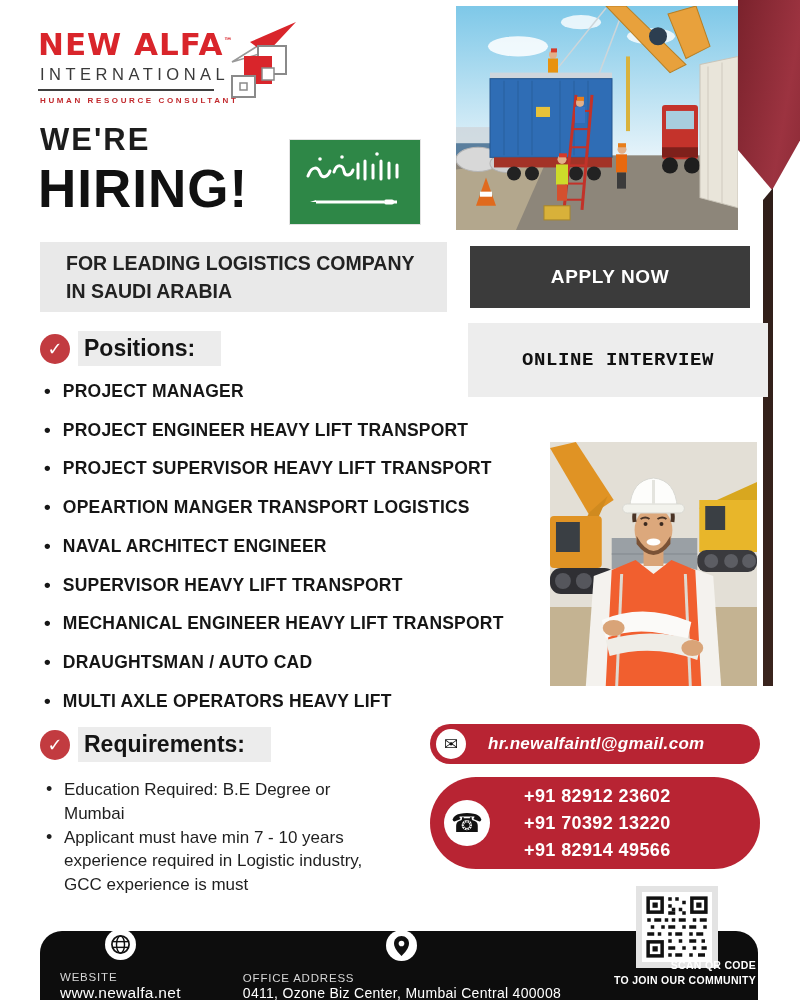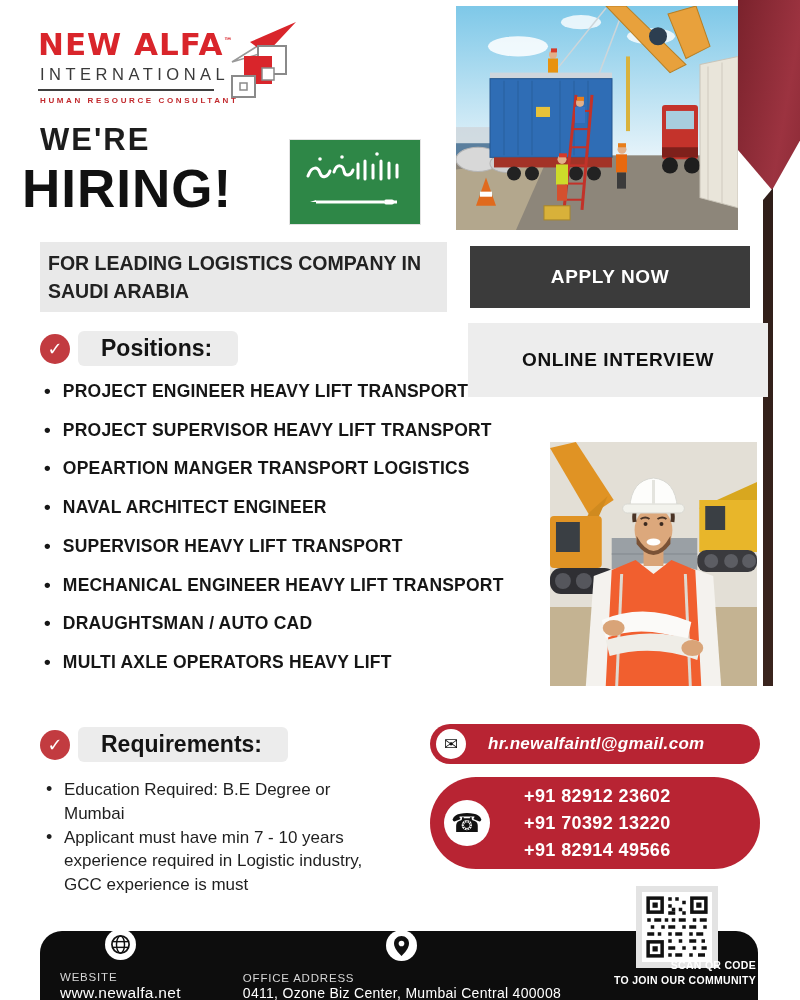--- a/index.html
+++ b/index.html
@@ -16,42 +16,42 @@
   
   .logo { position:absolute; left:38px; top:26px; width:230px; }
   .logo-name { font-size:31px; font-weight:800; color:#d9252b; letter-spacing:1px; font-family:"DejaVu Sans",sans-serif; }
   .logo-name sup { font-size:9px; color:#d9252b; letter-spacing:0; }
   .logo-sub { font-size:16.5px; color:#3a3a3a; letter-spacing:4.5px; font-weight:400; padding:3px 0 5px 2px; border-bottom:2px solid #3f3f3f; width:176px; }
   .logo-tag { font-size:8px; color:#c2292d; letter-spacing:2.6px; font-weight:700; padding:5px 0 0 2px; }
   .logo-mark { position:absolute; left:168px; top:-6px; }
 
   
   .were { position:absolute; left:40px; top:122px; font-size:31px; font-weight:600; letter-spacing:2px; color:#1d1d1d; }
-  .hiring { position:absolute; left:22px; top:158px; font-size:53px; font-weight:800; letter-spacing:1px; color:#111; }
+  .hiring { position:absolute; left:38px; top:158px; font-size:53px; font-weight:800; letter-spacing:1px; color:#111; }
   .flag { position:absolute; left:290px; top:140px; width:130px; height:84px; box-shadow:0 0 0 1px #e2e2e2; }
   .subtitle-band { position:absolute; left:40px; top:242px; width:407px; height:70px; background:#e9e9e9;
-    display:flex; align-items:center; padding:8px 8px; font-size:19.5px; font-weight:700; color:#222; line-height:1.45; }
+    display:flex; align-items:center; padding:8px 26px; font-size:19.5px; font-weight:700; color:#222; line-height:1.45; }
 
   
   .photo-top { position:absolute; left:456px; top:6px; width:282px; height:224px; }
   .photo-worker { position:absolute; left:550px; top:442px; width:207px; height:244px; }
   .photo-top svg, .photo-worker svg { width:100%; height:100%; display:block; }
 
   
   .btn { position:absolute; display:flex; align-items:center; justify-content:center;
     font-weight:700; font-size:19px; letter-spacing:.6px; cursor:pointer; }
   .btn-apply { left:470px; top:246px; width:280px; height:62px; background:#3b3b3b; color:#fff; }
-  .btn-interview { left:468px; top:323px; width:300px; height:74px; background:#ededed; color:#111; }
+  .btn-interview { left:468px; top:323px; width:300px; height:74px; background:#ededed; color:#111;font-family:Liberation Mono, monospace; }
 
   
   .section-head { position:absolute; display:flex; align-items:center; gap:8px; }
   .check-icon { width:30px; height:30px; border-radius:50%; background:#c23b40; color:#fff;
     display:flex; align-items:center; justify-content:center; font-size:18px; font-weight:700;
     font-family:"DejaVu Sans",sans-serif; flex:0 0 auto; }
-  .section-title { font-size:23px; font-weight:800; color:#141414; background:#ececec; padding:4px 26px 4px 23px;border-radius:6px; }
+  .section-title { font-size:23px; font-weight:800; color:#141414; background:#ececec; padding:4px 26px 4px 6px; }
   .head-positions { left:40px; top:331px; }
   .head-requirements { left:40px; top:727px; }
 
   .positions-list { position:absolute; left:44px; top:372px; list-style:none; }
   .positions-list li { font-size:17.5px; font-weight:700; color:#161616; line-height:38.7px; letter-spacing:.2px; white-space:nowrap; }
   .positions-list li::before { content:"•"; margin-right:12px; font-size:19px; }
 
   .req-list { position:absolute; left:46px; top:778px; width:322px; list-style:none; }
   .req-list li { font-size:17px; font-weight:400; color:#1f1f1f; line-height:23.8px; padding-left:18px; position:relative; }
   .req-list li::before { content:"•"; position:absolute; left:0; top:0; font-size:18px; }
@@ -221,20 +221,21 @@
   </div>
 
   <div class="btn btn-apply">APPLY NOW</div>
   <div class="btn btn-interview">ONLINE INTERVIEW</div>
 
   <div class="section-head head-positions">
     <div class="check-icon">✓</div>
     <div class="section-title">Positions:</div>
   </div>
   <ul class="positions-list">
+    <li>PROJECT MANAGER</li>
     <li>PROJECT ENGINEER HEAVY LIFT TRANSPORT</li>
     <li>PROJECT SUPERVISOR HEAVY LIFT TRANSPORT</li>
     <li>OPEARTION MANGER TRANSPORT LOGISTICS</li>
     <li>NAVAL ARCHITECT ENGINEER</li>
     <li>SUPERVISOR HEAVY LIFT TRANSPORT</li>
     <li>MECHANICAL ENGINEER HEAVY LIFT TRANSPORT</li>
     <li>DRAUGHTSMAN / AUTO CAD</li>
     <li>MULTI AXLE OPERATORS HEAVY LIFT</li>
   </ul>
 

